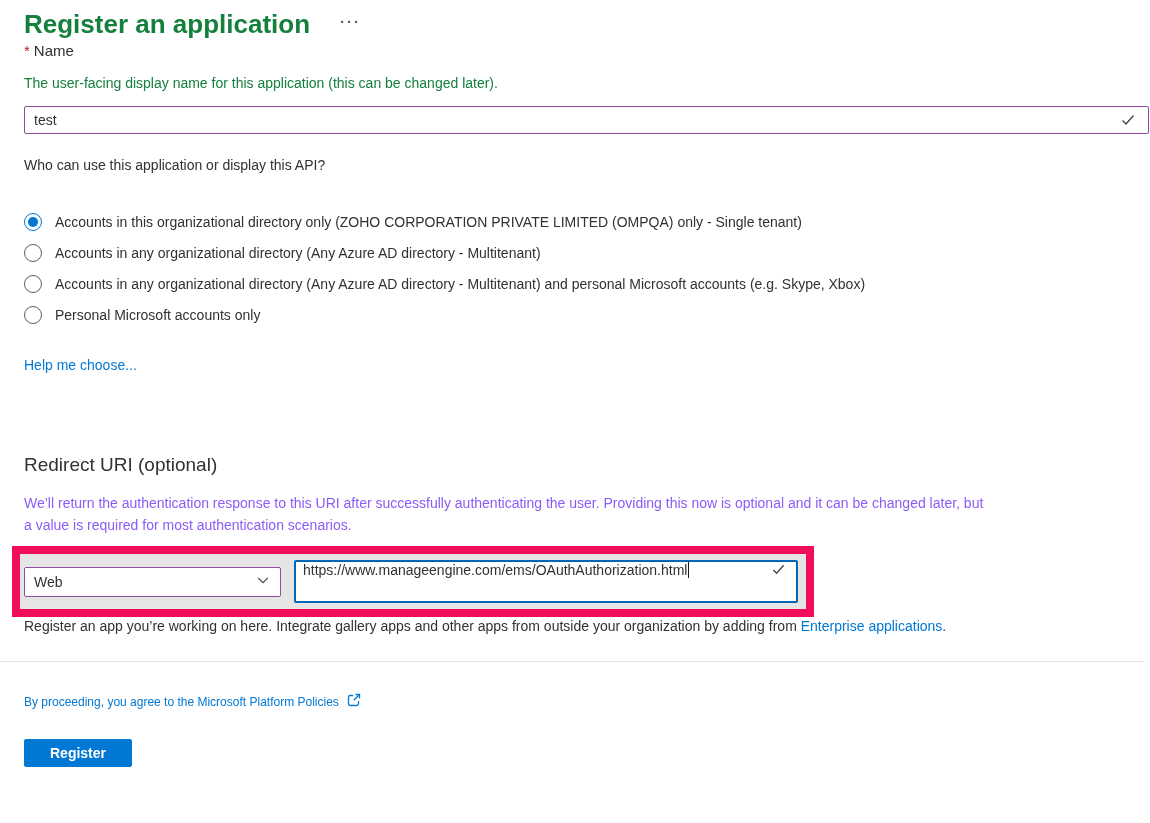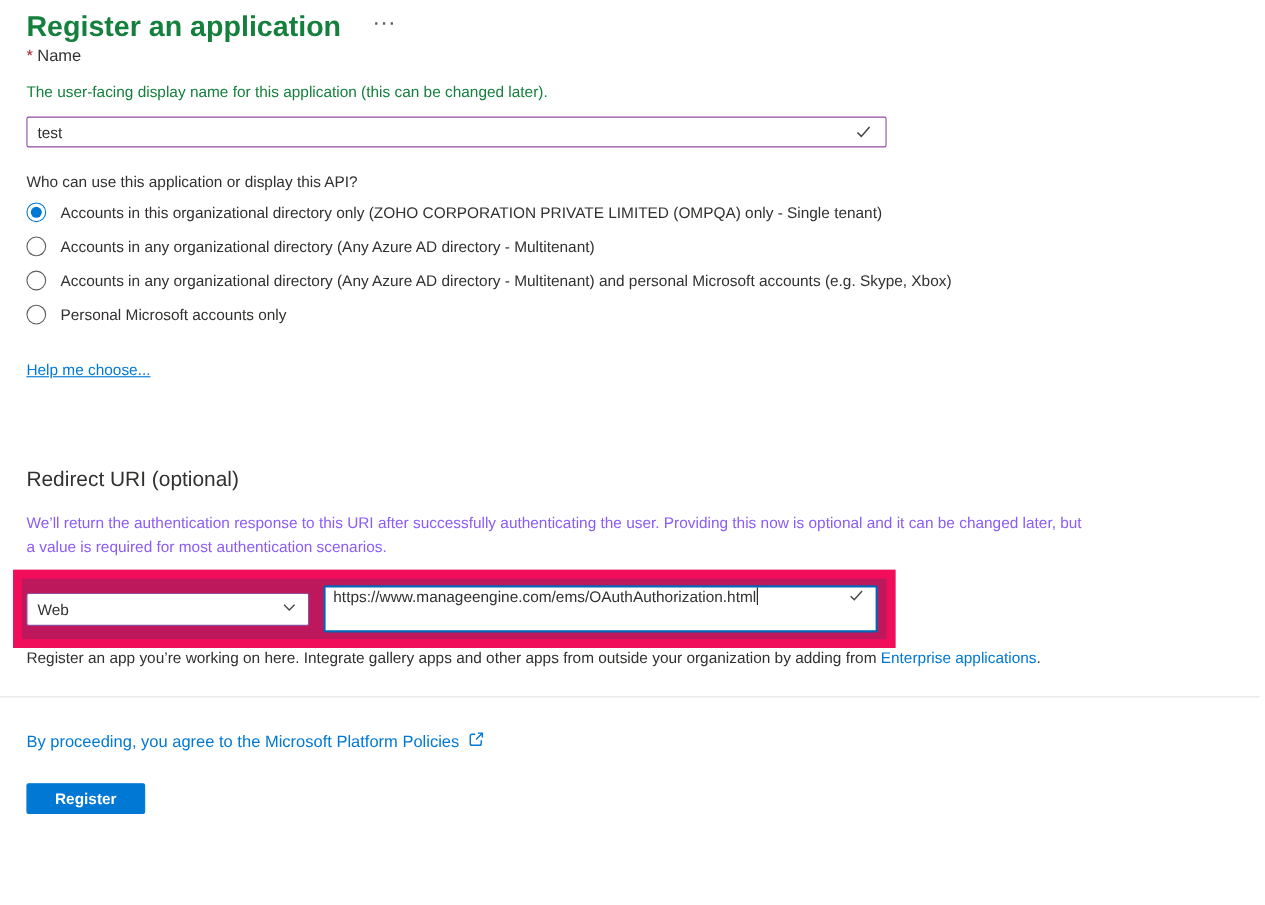--- a/index.html
+++ b/index.html
@@ -6,47 +6,47 @@
   body{width:1150px;height:823px;overflow:hidden;font-family:"Liberation Sans",sans-serif;color:#323130;}
   .page{padding:0 24px;}
   
   .title-row{display:flex;align-items:center;margin-top:6px;}
   .page-title{font-size:26px;line-height:36px;font-weight:600;color:#15803d;margin:0;}
   .more-dots{margin-left:30px;color:#605e5c;font-size:15px;letter-spacing:2px;font-weight:700;transform:translateY(-3px);}
   
   .field-label{font-size:15px;color:#323130;}
   .req{color:#a4262c;margin-right:4px;}
   .hint{margin-top:16px;font-size:14px;color:#15803d;}
-  .name-input{margin-top:15px;width:782px;height:28px;box-sizing:border-box;border:1px solid #8f4d9f;border-radius:2px;display:flex;align-items:center;padding:0 12px 0 9px;font-size:14px;background:#fff;}
+  .name-input{margin-top:15px;width:1125px;height:28px;box-sizing:border-box;border:1px solid #8f4d9f;border-radius:2px;display:flex;align-items:center;padding:0 12px 0 9px;font-size:14px;background:#fff;}
   .flex-sp{flex:1;}
   .check svg{display:block;}
   
   .section-heading{font-size:19px;font-weight:400;color:#323130;}
   .h-accounts{margin-top:50px;}
   .h-redirect{margin-top:80px;}
   .question{margin-top:23px;font-size:14px;}
   
-  .radio-list{margin-top:4px;text-align:center;}
+  .radio-list{margin-top:33px;text-align:center;}
   .radio-row{display:flex;align-items:center;height:31px;cursor:pointer;}
   .radio-outer{width:18px;height:18px;box-sizing:border-box;border:1px solid #605e5c;border-radius:50%;display:flex;align-items:center;justify-content:center;flex:0 0 18px;}
   .radio-row.selected .radio-outer{border-color:#0078d4;}
   .radio-dot{width:10px;height:10px;border-radius:50%;background:#0078d4;}
   .radio-label{margin-left:13px;font-size:14px;color:#323130;}
   .link{color:#0078d4;text-decoration:none;cursor:pointer;}
-  .help-link{display:inline-block;margin-top:27px;font-size:14px;text-decoration:underline;}
+  .help-link{display:inline-block;margin-top:27px;font-size:14px;}
   
   .redirect-desc{margin-top:16px;font-size:14px;line-height:22px;width:968px;color:#8b5cf6;}
-  .highlight-box{margin-top:10px;margin-left:-12px;border:8px solid #f20d5a;width:fit-content;padding:6px 8px 6px 4px;display:flex;align-items:center;background:#be185d;}
+  .highlight-box{margin-top:10px;margin-left:-12px;border:8px solid #f20d5a;width:fit-content;padding:6px 8px 6px 4px;display:flex;align-items:center;background:#e5e5e5;}
   .platform-select{width:257px;height:30px;box-sizing:border-box;border:1px solid #8f4d9f;border-radius:2px;display:flex;align-items:center;padding:0 10px 0 9px;font-size:14px;background:#fff;cursor:pointer;}
   .uri-input{margin-left:13px;width:504px;height:43px;box-sizing:border-box;border:2px solid #0067b8;border-radius:2px;display:flex;align-items:flex-start;padding:0 10px 0 7px;font-size:14px;background:#fff;white-space:nowrap;}
   .caret{display:inline-block;width:1px;height:16px;background:#1b1a19;margin-left:1px;}
   .note{margin-top:1px;font-size:14px;color:#323130;}
   
   .divider{border:none;border-top:1px solid #e3e3e3;margin:27px 0 0 -24px;width:1145px;}
-  .policy{margin-top:30px;font-size:15px;color:#0078d4;display:flex;align-items:center;gap:7px;width:fit-content;}
+  .policy{margin-top:30px;font-size:12px;color:#0078d4;display:flex;align-items:center;gap:7px;width:fit-content;}
   .register-btn{margin-top:28px;width:108px;height:28px;background:#0078d4;color:#fff;border:1px solid #0078d4;border-radius:2px;font-size:14px;font-weight:600;font-family:"Liberation Sans",sans-serif;cursor:pointer;}
 </style>
 </head>
 <body>
 
 <div class="page">
 
   <div class="title-row">
     <h1 class="page-title">Register an application</h1>
     <span class="more-dots">···</span>

